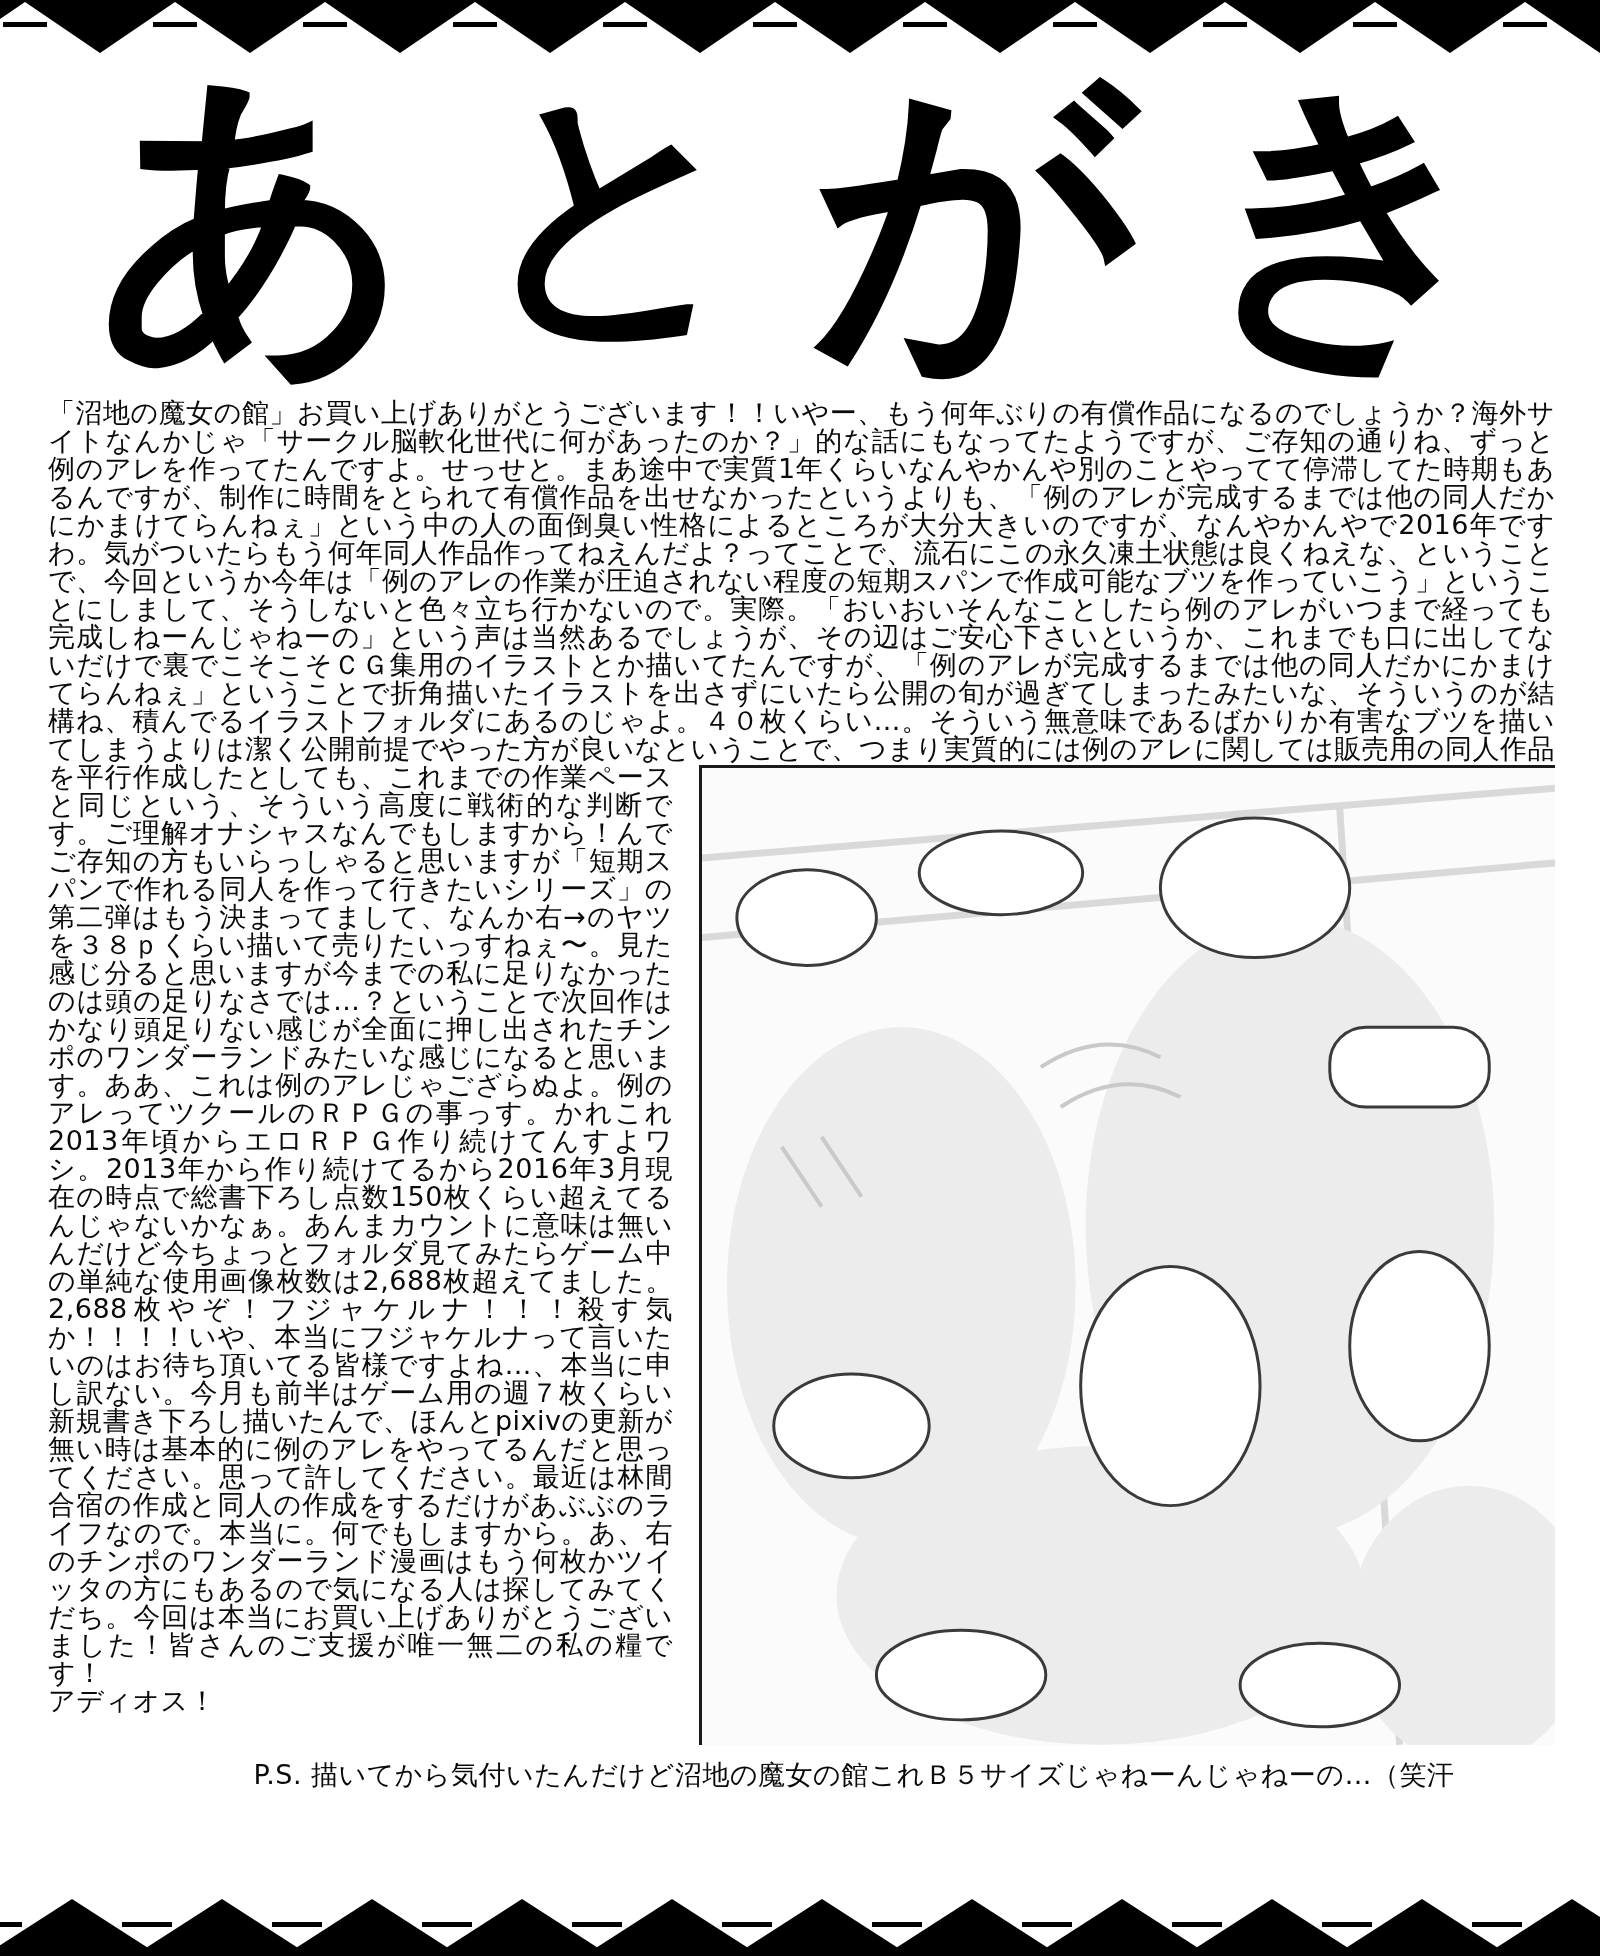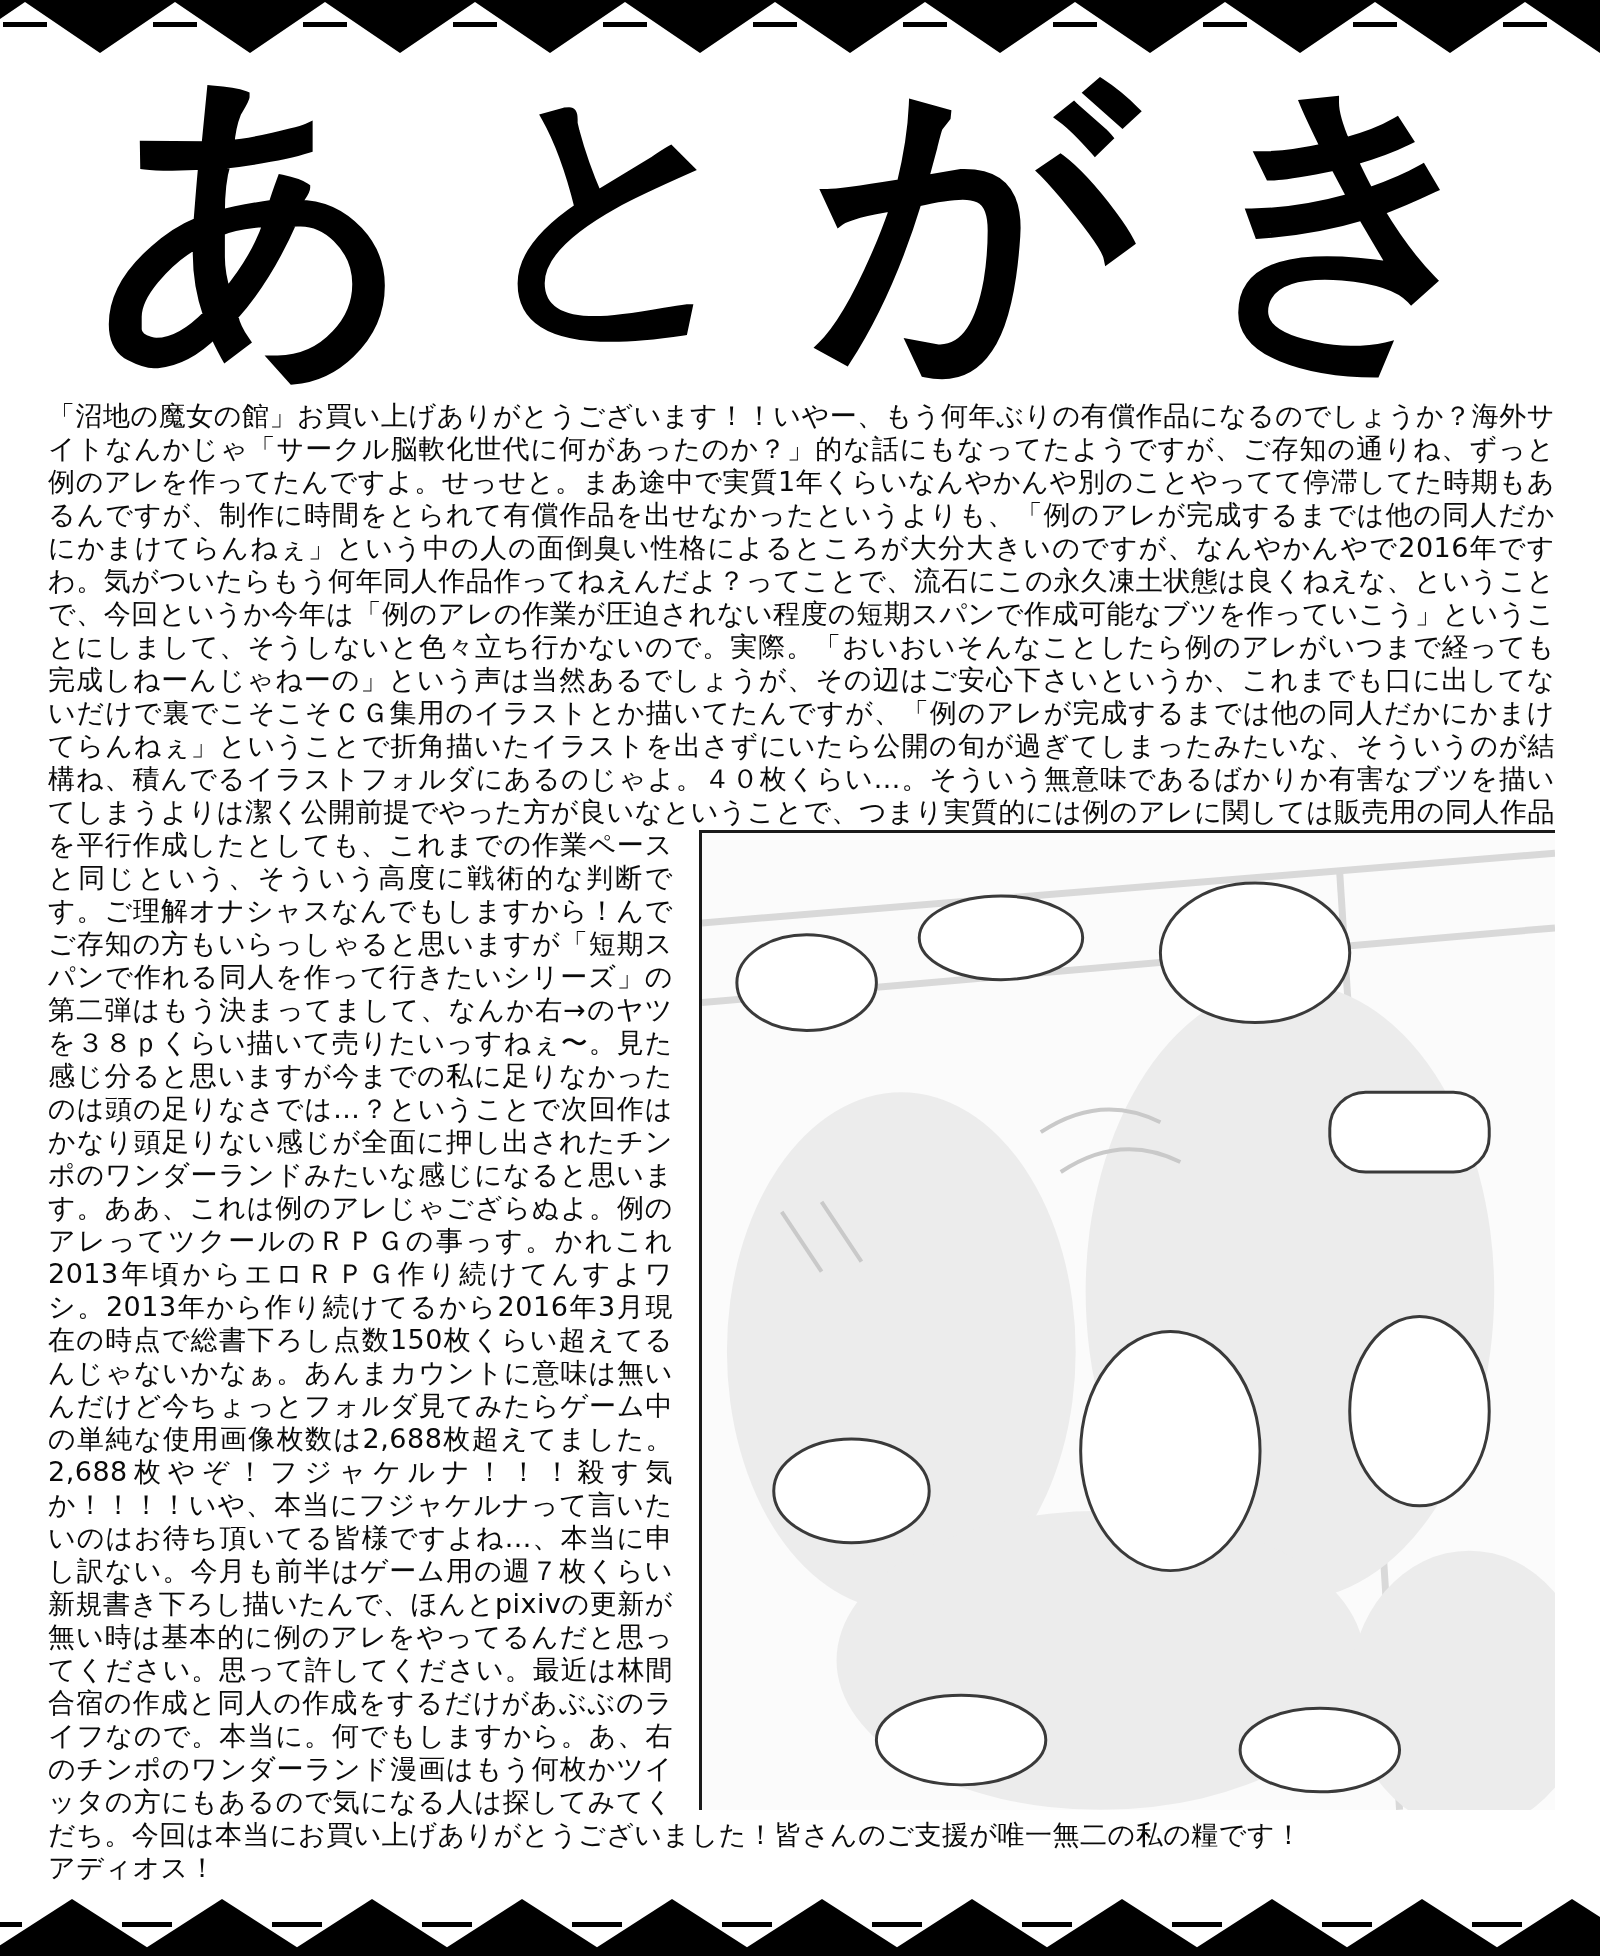--- a/index.html
+++ b/index.html
@@ -25,21 +25,21 @@
   .title-char{line-height:1;display:block;}
   .tc-0{font-size:312px;}
   .tc-1{font-size:272px;transform:translateY(-8px);}
   .tc-2{font-size:318px;}
   .tc-3{font-size:300px;}
   
   .content{
     flex:1 1 auto;
     padding:30px 45px 0 48px;
     font-size:27px;
-    line-height:33px;
+    line-height:28px;
     letter-spacing:.5px;
     text-align:justify;
     overflow:hidden;
   }
   .body-flow{display:flow-root;}
   .illu{
     float:right;
     width:856px;height:980px;
     margin:2px 0 6px 26px;
     box-sizing:border-box;

